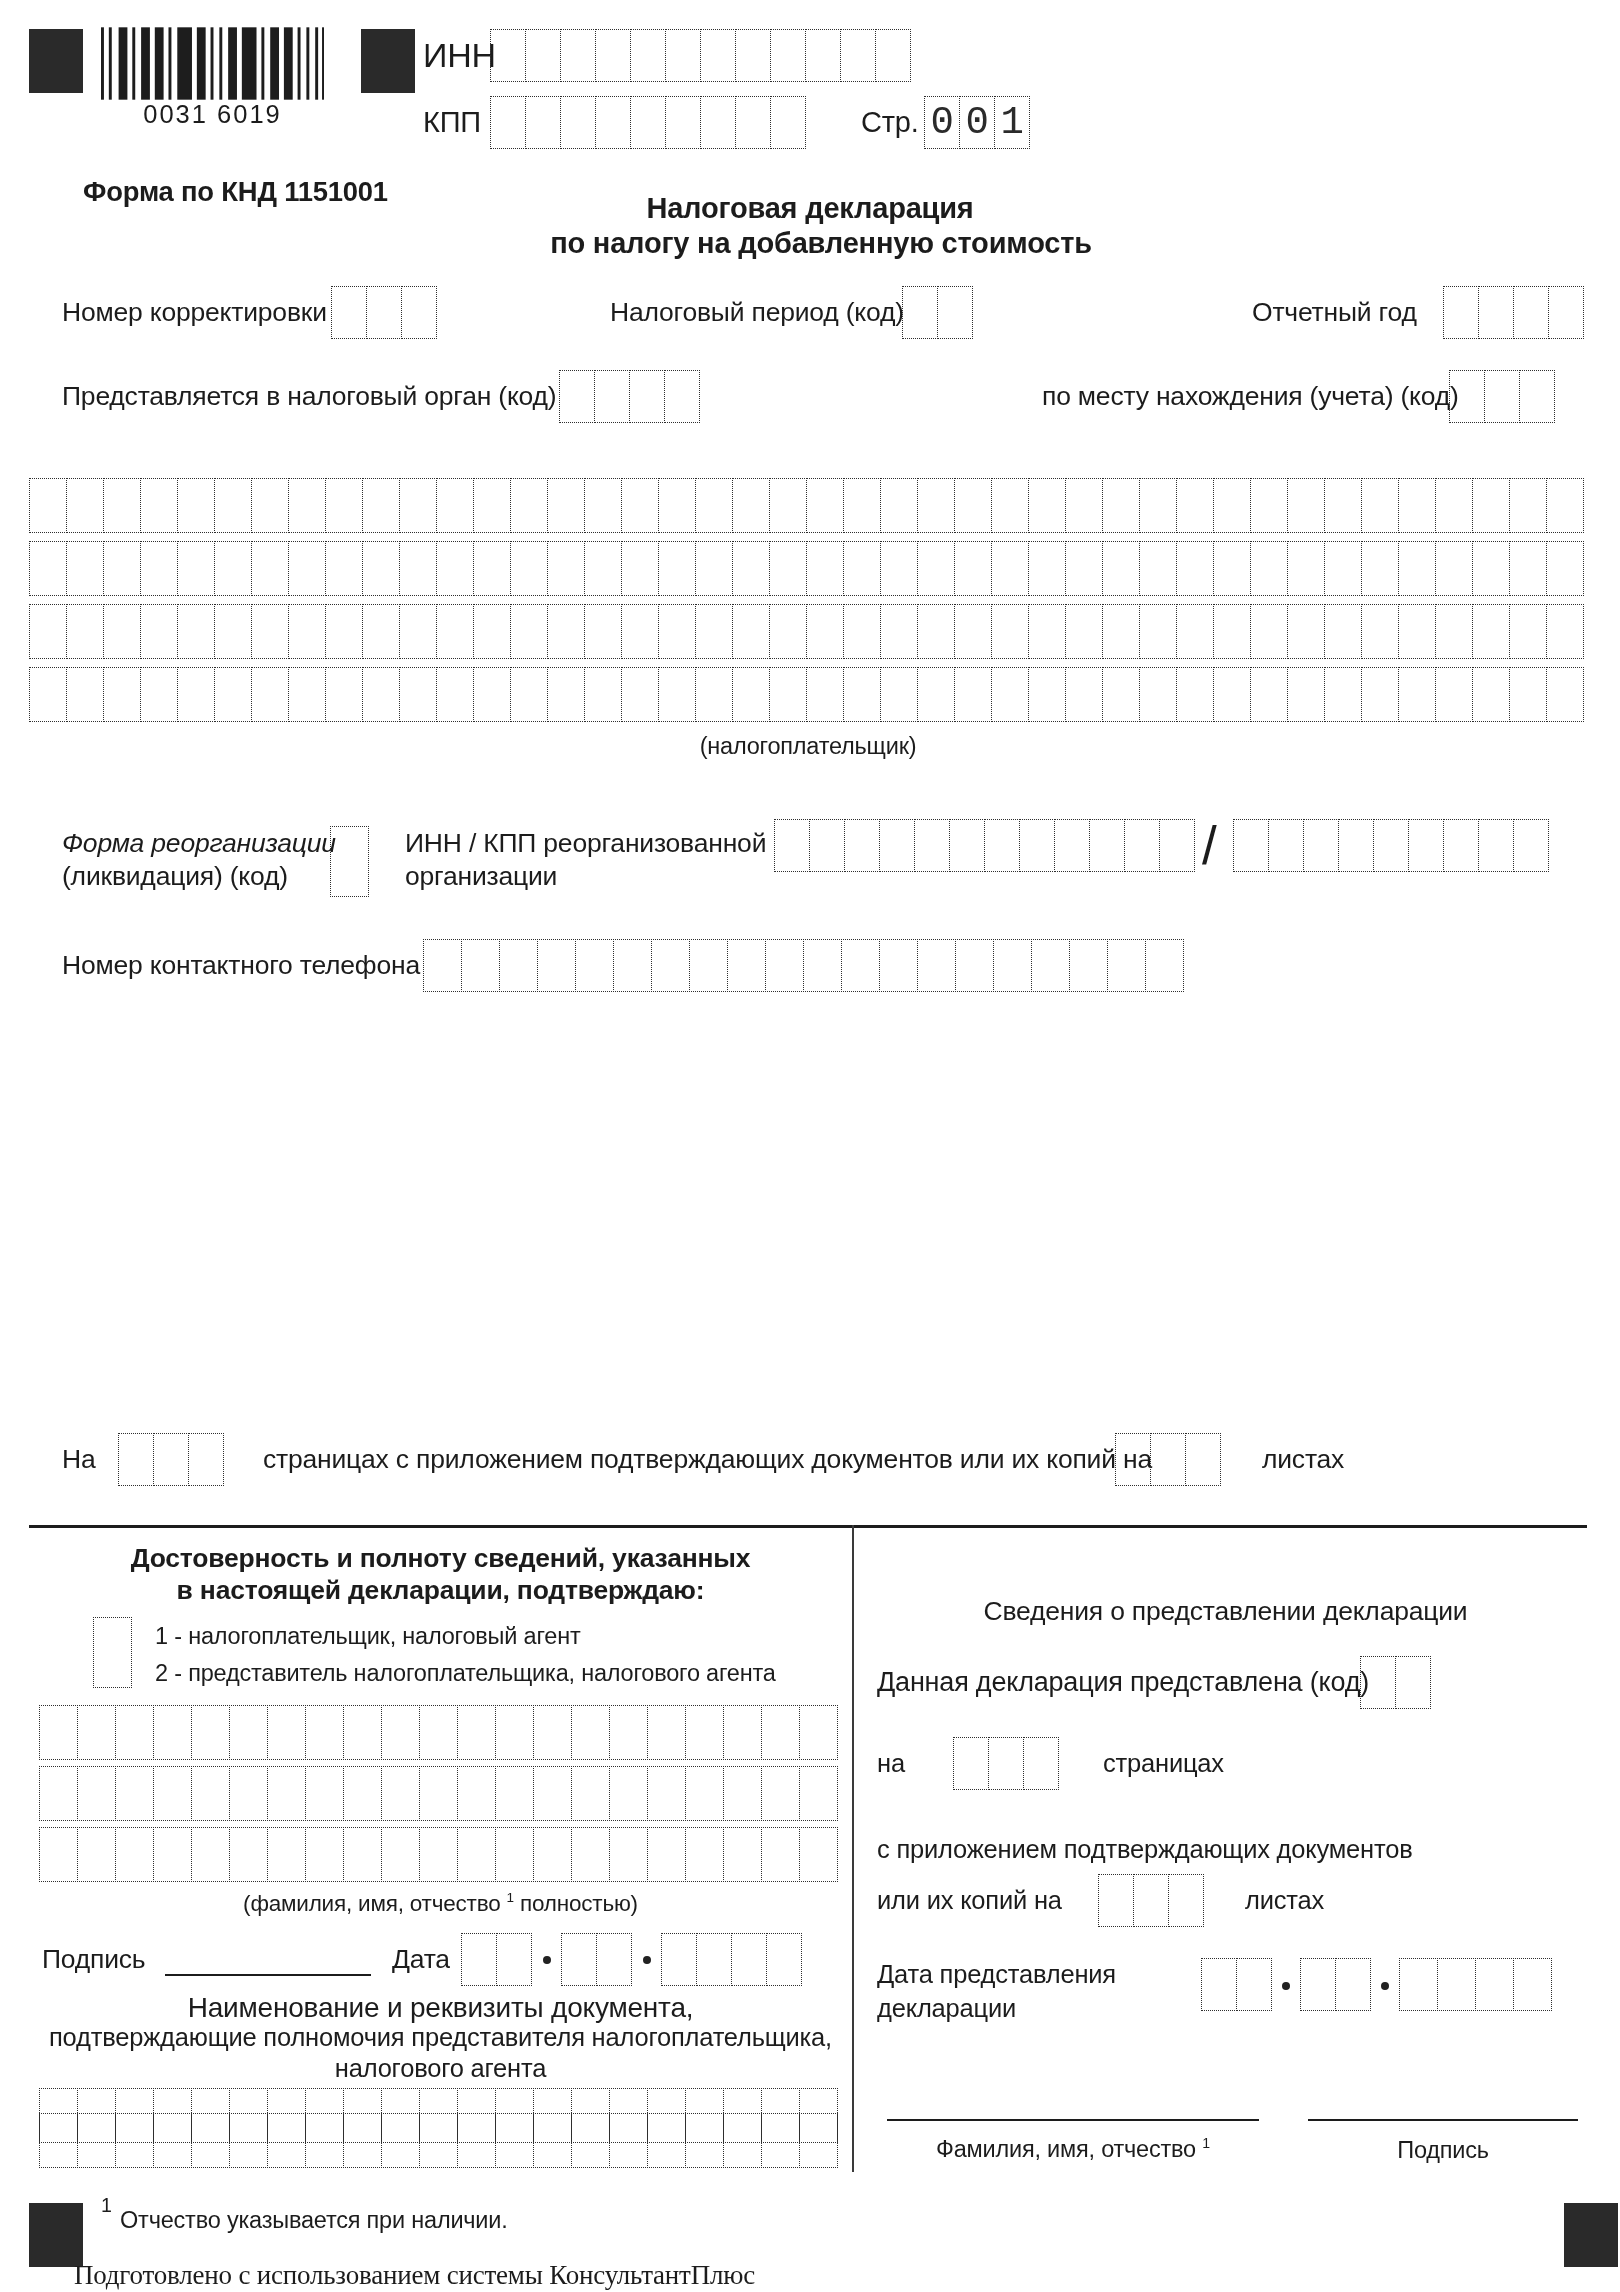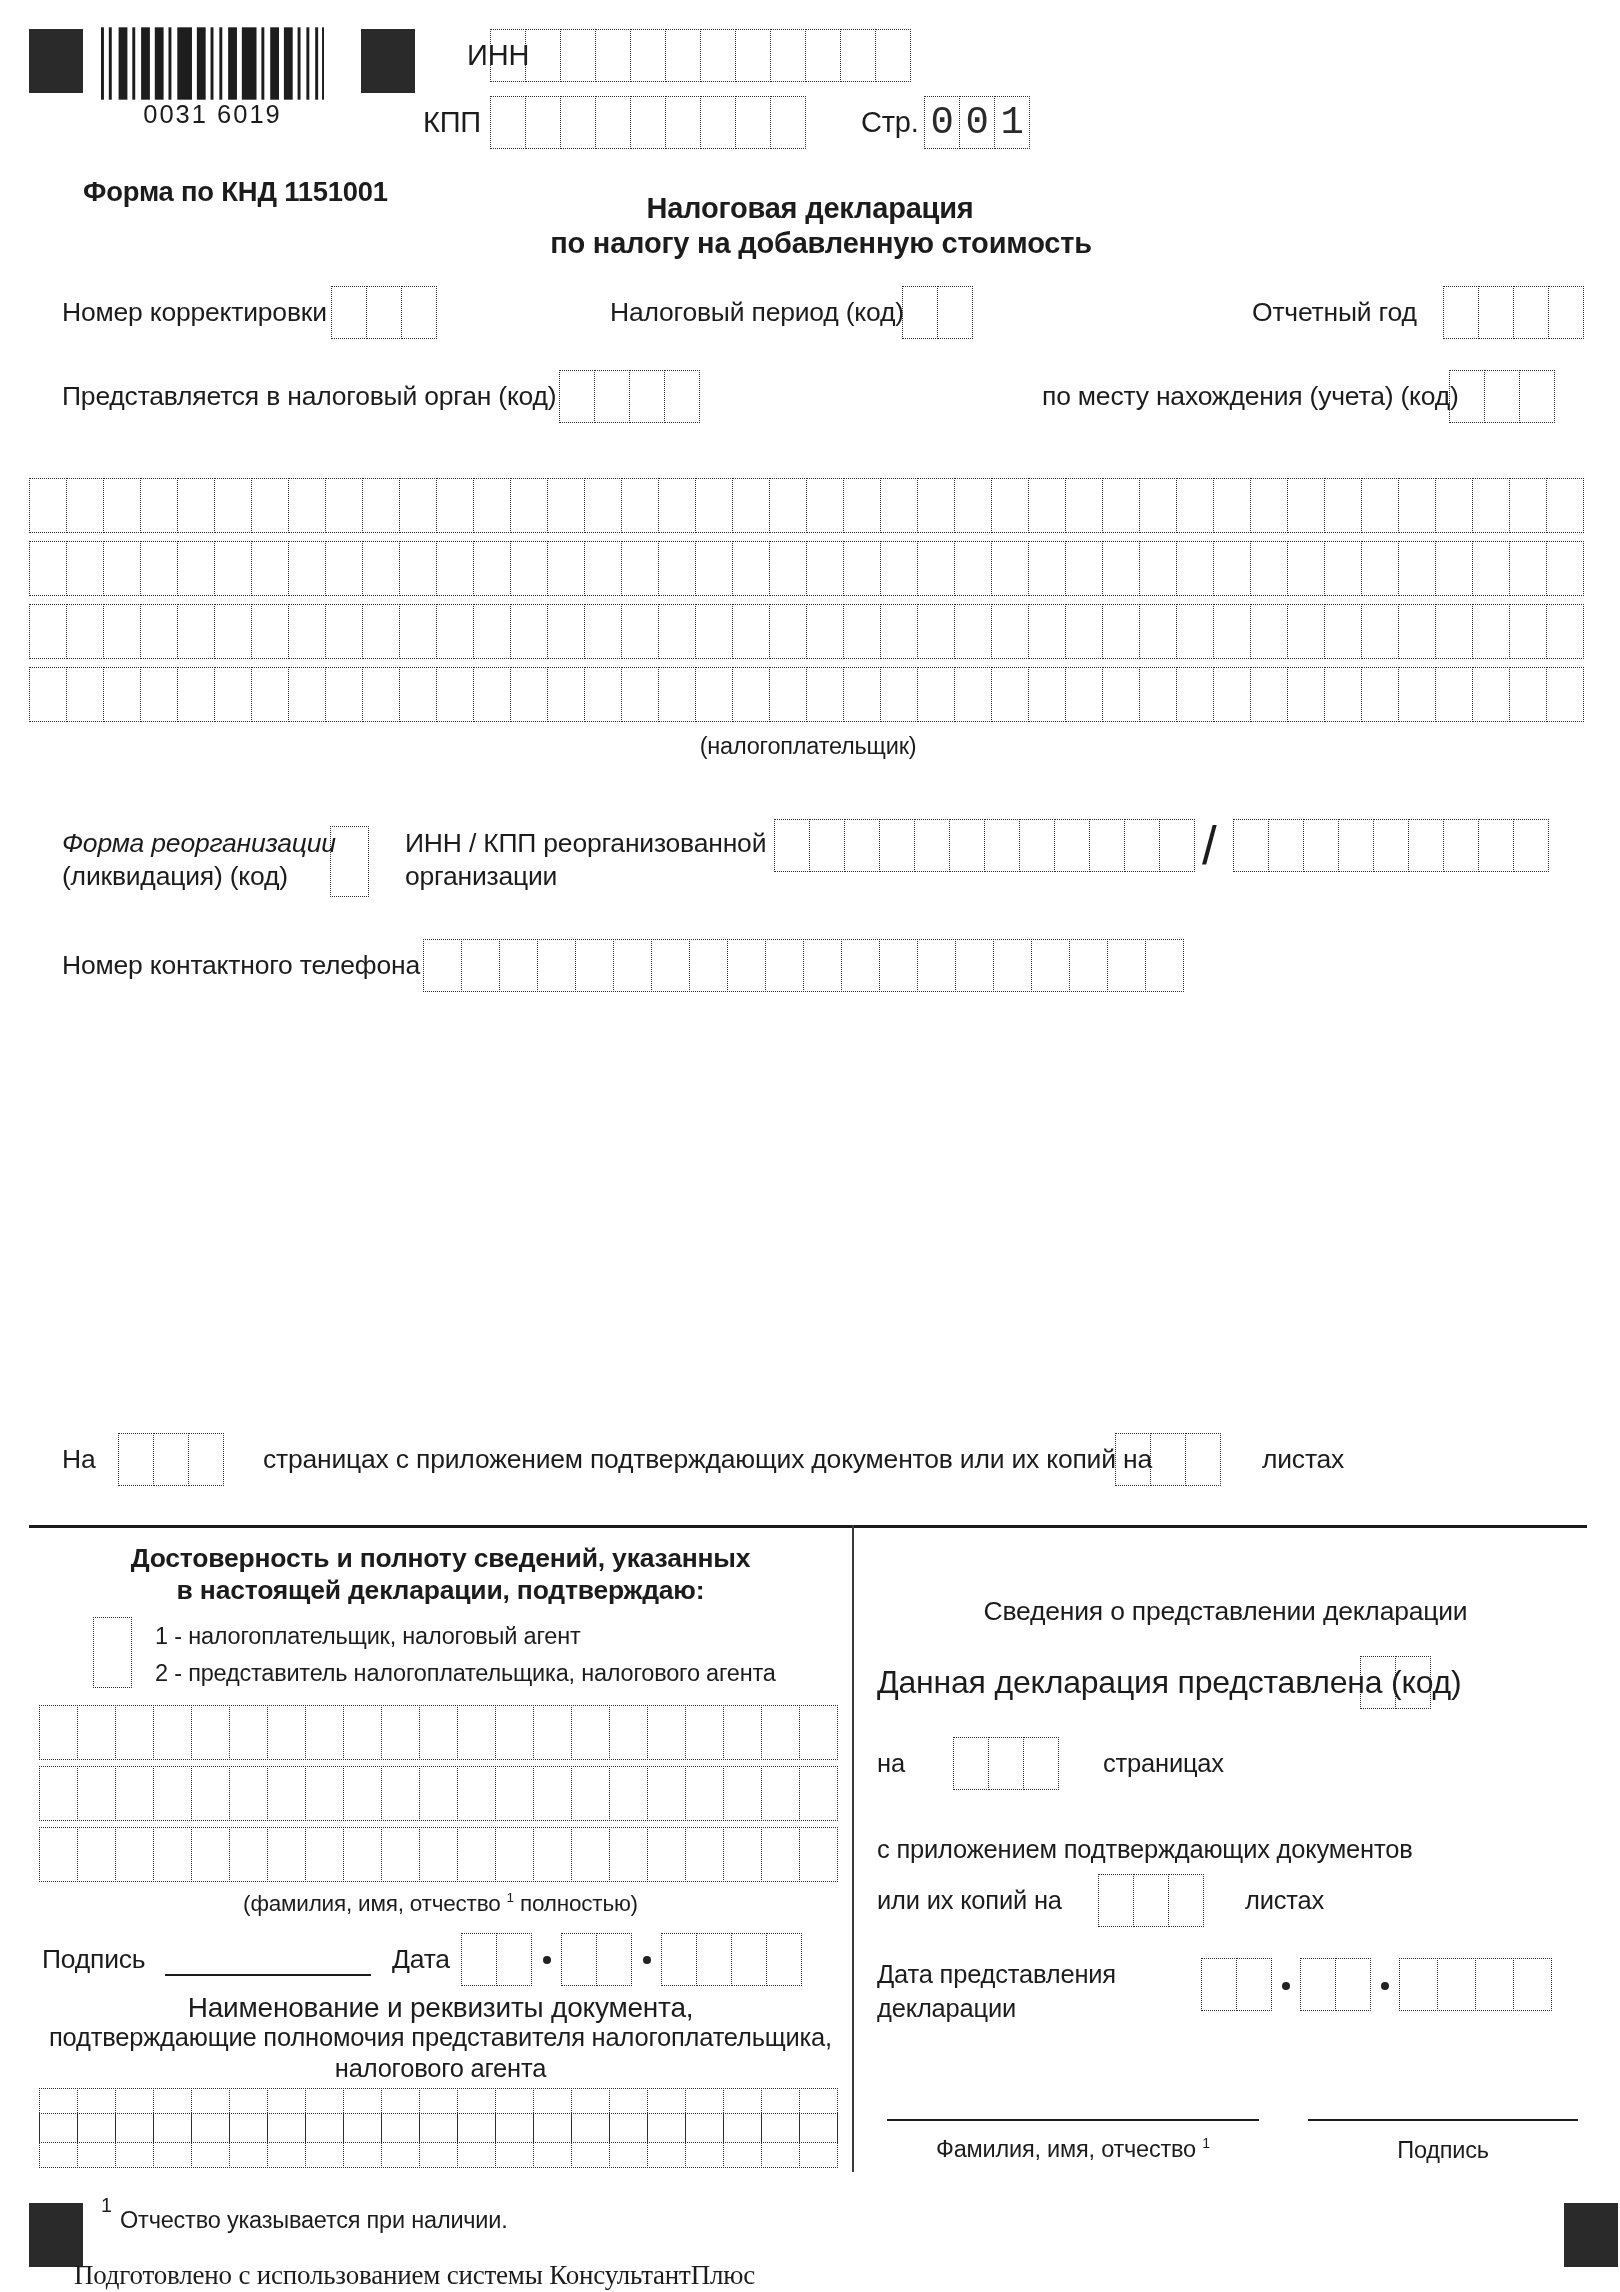--- a/index.html
+++ b/index.html
@@ -59,21 +59,21 @@
         <rect x="187" y="0" width="9" height="74"></rect>
       <rect x="201" y="0" width="3" height="74"></rect>
         <rect x="210" y="0" width="3" height="74"></rect>
       <rect x="219" y="0" width="3" height="74"></rect>
         <rect x="226" y="0" width="2" height="74"></rect>
     </g>
   </svg>
   <div class="abs center" style="left:101px;top:100px;width:223px;font-size:25.5px;letter-spacing:2px;">0031  6019</div>
   <div class="abs sq" style="left:361px;top:29px;"></div>
 
-  <div class="abs lbl lh54" style="left:423px;top:29px;font-size:29px;margin-left:44px;">ИНН</div>
+  <div class="abs lbl lh54" style="left:423px;top:29px;font-size:34px;">ИНН</div>
   <div class="abs cellbox" style="left:490px;top:29px;">
       <span class="cell"></span>
       <span class="cell"></span>
       <span class="cell"></span>
       <span class="cell"></span>
       <span class="cell"></span>
       <span class="cell"></span>
       <span class="cell"></span>
       <span class="cell"></span>
       <span class="cell"></span>
@@ -541,21 +541,21 @@
       <span class="cell"></span>
       <span class="cell"></span>
       <span class="cell"></span>
       <span class="cell"></span>
       <span class="cell"></span>
       <span class="cell"></span>
     </div>
 
   <div class="abs center" style="left:863px;top:1596px;width:725px;font-size:26.5px;">Сведения о представлении декларации</div>
 
-  <div class="abs lh54" style="left:877px;top:1656px;font-size:32px;white-space:nowrap;">Данная декларация представлена (код)</div>
+  <div class="abs lh54" style="left:877px;top:1656px;font-size:27px;white-space:nowrap;">Данная декларация представлена (код)</div>
   <div class="abs cellbox" style="left:1360px;top:1656px;">
       <span class="cell"></span>
       <span class="cell"></span>
     </div>
 
   <div class="abs lh54" style="left:877px;top:1737px;font-size:25.5px;">на</div>
   <div class="abs cellbox" style="left:953px;top:1737px;">
       <span class="cell"></span>
       <span class="cell"></span>
       <span class="cell"></span>

